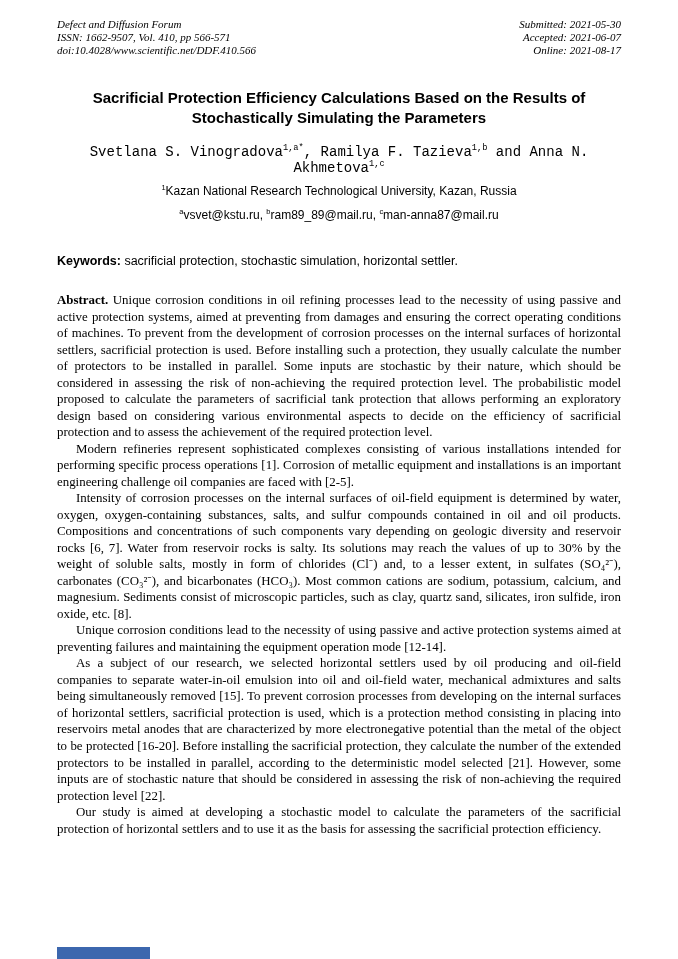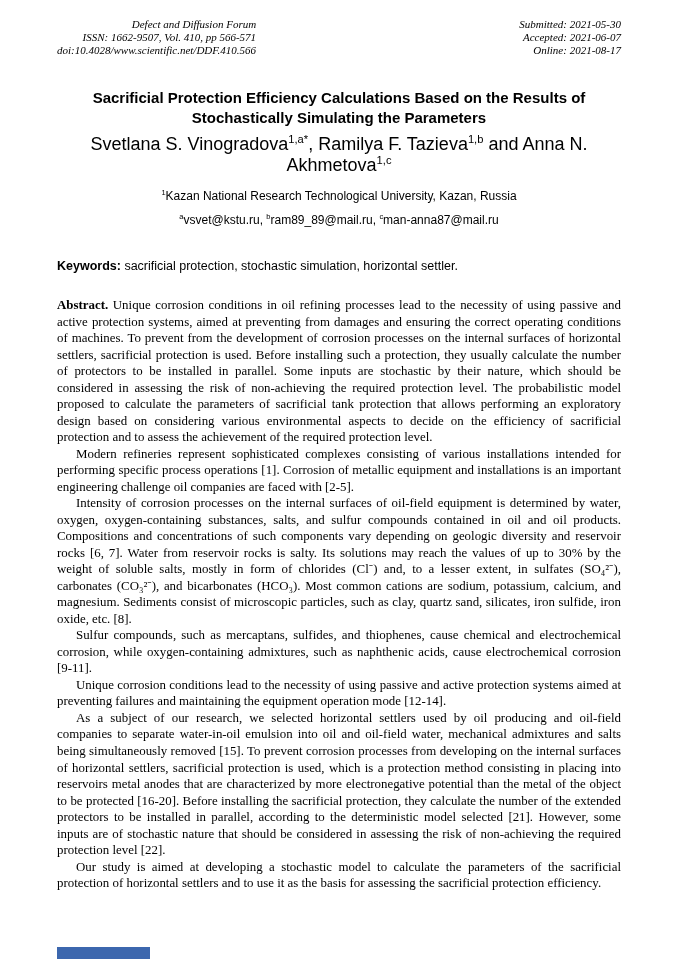--- a/index.html
+++ b/index.html
@@ -15,43 +15,43 @@
     padding: 18px 57px 0 57px;
     overflow: hidden;
   }
   .meta {
     display: flex;
     justify-content: space-between;
     font-style: italic;
     font-size: 11px;
     line-height: 1.2;
   }
-  .meta-left div, .meta-right div { white-space: nowrap; text-align: right; }
+  .meta-left div, .meta-right div { white-space: nowrap; }
   .meta-right { text-align: right; margin-left: 40px; }
   .paper-title {
     font-family: "Liberation Sans", sans-serif;
     font-weight: bold;
     font-size: 15px;
     line-height: 1.35;
     text-align: center;
     margin: 30px 18px 1px 18px;
   }
   .authors {
-    font-family: Liberation Sans, sans-serif;
-    font-size: 18px;
+    font-family: Liberation Mono, monospace;
+    font-size: 14px;
     text-align: center;
-    margin-top: 6px;
+    margin-top: 16px;
   }
   sup { font-size: 0.62em; line-height: 0; }
   .affiliation, .emails {
     font-family: "Liberation Sans", sans-serif;
     font-size: 12px;
     text-align: center;
   }
-  .affiliation { margin-top: 13px; }
+  .affiliation { margin-top: 8px; }
   .emails { margin-top: 10px; }
   .keywords {
     font-family: "Liberation Sans", sans-serif;
     font-size: 12.5px;
     margin: 32px 0 0 0;
   }
   .abstract {
     font-size: 12.9px;
     line-height: 1.28;
     text-align: justify;
@@ -105,20 +105,19 @@
 
   <div class="emails"><sup>a</sup><span>vsvet@kstu.ru</span><span>, </span><sup>b</sup><span>ram89_89@mail.ru</span><span>, </span><sup>c</sup><span>man-anna87@mail.ru</span></div>
 
   <p class="keywords"><span class="bold-label">Keywords:</span><span> sacrificial protection, stochastic simulation, horizontal settler.</span></p>
 
   <p class="abstract"><span class="bold-label">Abstract.</span><span> Unique corrosion conditions in oil refining processes lead to the necessity of using passive and active protection systems, aimed at preventing from damages and ensuring the correct operating conditions of machines. To prevent from the development of corrosion processes on the internal surfaces of horizontal settlers, sacrificial protection is used. Before installing such a protection, they usually calculate the number of protectors to be installed in parallel. Some inputs are stochastic by their nature, which should be considered in assessing the risk of non-achieving the required protection level. The probabilistic model proposed to calculate the parameters of sacrificial tank protection that allows performing an exploratory design based on considering various environmental aspects to decide on the efficiency of sacrificial protection and to assess the achievement of the required protection level.</span></p>
 
 
   <p class="body-p">Modern refineries represent sophisticated complexes consisting of various installations intended for performing specific process operations [1]. Corrosion of metallic equipment and installations is an important engineering challenge oil companies are faced with [2-5].</p>
   <p class="body-p">Intensity of corrosion processes on the internal surfaces of oil-field equipment is determined by water, oxygen, oxygen-containing substances, salts, and sulfur compounds contained in oil and oil products. Compositions and concentrations of such components vary depending on geologic diversity and reservoir rocks [6, 7]. Water from reservoir rocks is salty. Its solutions may reach the values of up to 30% by the weight of soluble salts, mostly in form of chlorides (Cl⁻) and, to a lesser extent, in sulfates (SO₄²⁻), carbonates (CO₃²⁻), and bicarbonates (HCO₃). Most common cations are sodium, potassium, calcium, and magnesium. Sediments consist of microscopic particles, such as clay, quartz sand, silicates, iron sulfide, iron oxide, etc. [8].</p>
-  <p class="body-p">Sulfur compounds, such as mercaptans, sulfides, and thiophenes, cause chemical and electrochemical corrosion, while oxygen-containing admixtures, such as naphthenic acids, cause electrochemical corrosion [9-11].</p>
   <p class="body-p">Unique corrosion conditions lead to the necessity of using passive and active protection systems aimed at preventing failures and maintaining the equipment operation mode [12-14].</p>
   <p class="body-p">As a subject of our research, we selected horizontal settlers used by oil producing and oil-field companies to separate water-in-oil emulsion into oil and oil-field water, mechanical admixtures and salts being simultaneously removed [15]. To prevent corrosion processes from developing on the internal surfaces of horizontal settlers, sacrificial protection is used, which is a protection method consisting in placing into reservoirs metal anodes that are characterized by more electronegative potential than the metal of the object to be protected [16-20]. Before installing the sacrificial protection, they calculate the number of the extended protectors to be installed in parallel, according to the deterministic model selected [21]. However, some inputs are of stochastic nature that should be considered in assessing the risk of non-achieving the required protection level [22].</p>
   <p class="body-p">Our study is aimed at developing a stochastic model to calculate the parameters of the sacrificial protection of horizontal settlers and to use it as the basis for assessing the sacrificial protection efficiency.</p>
 
   <div class="footer-badge"></div>
 
 </div>
 
 </body></html>

